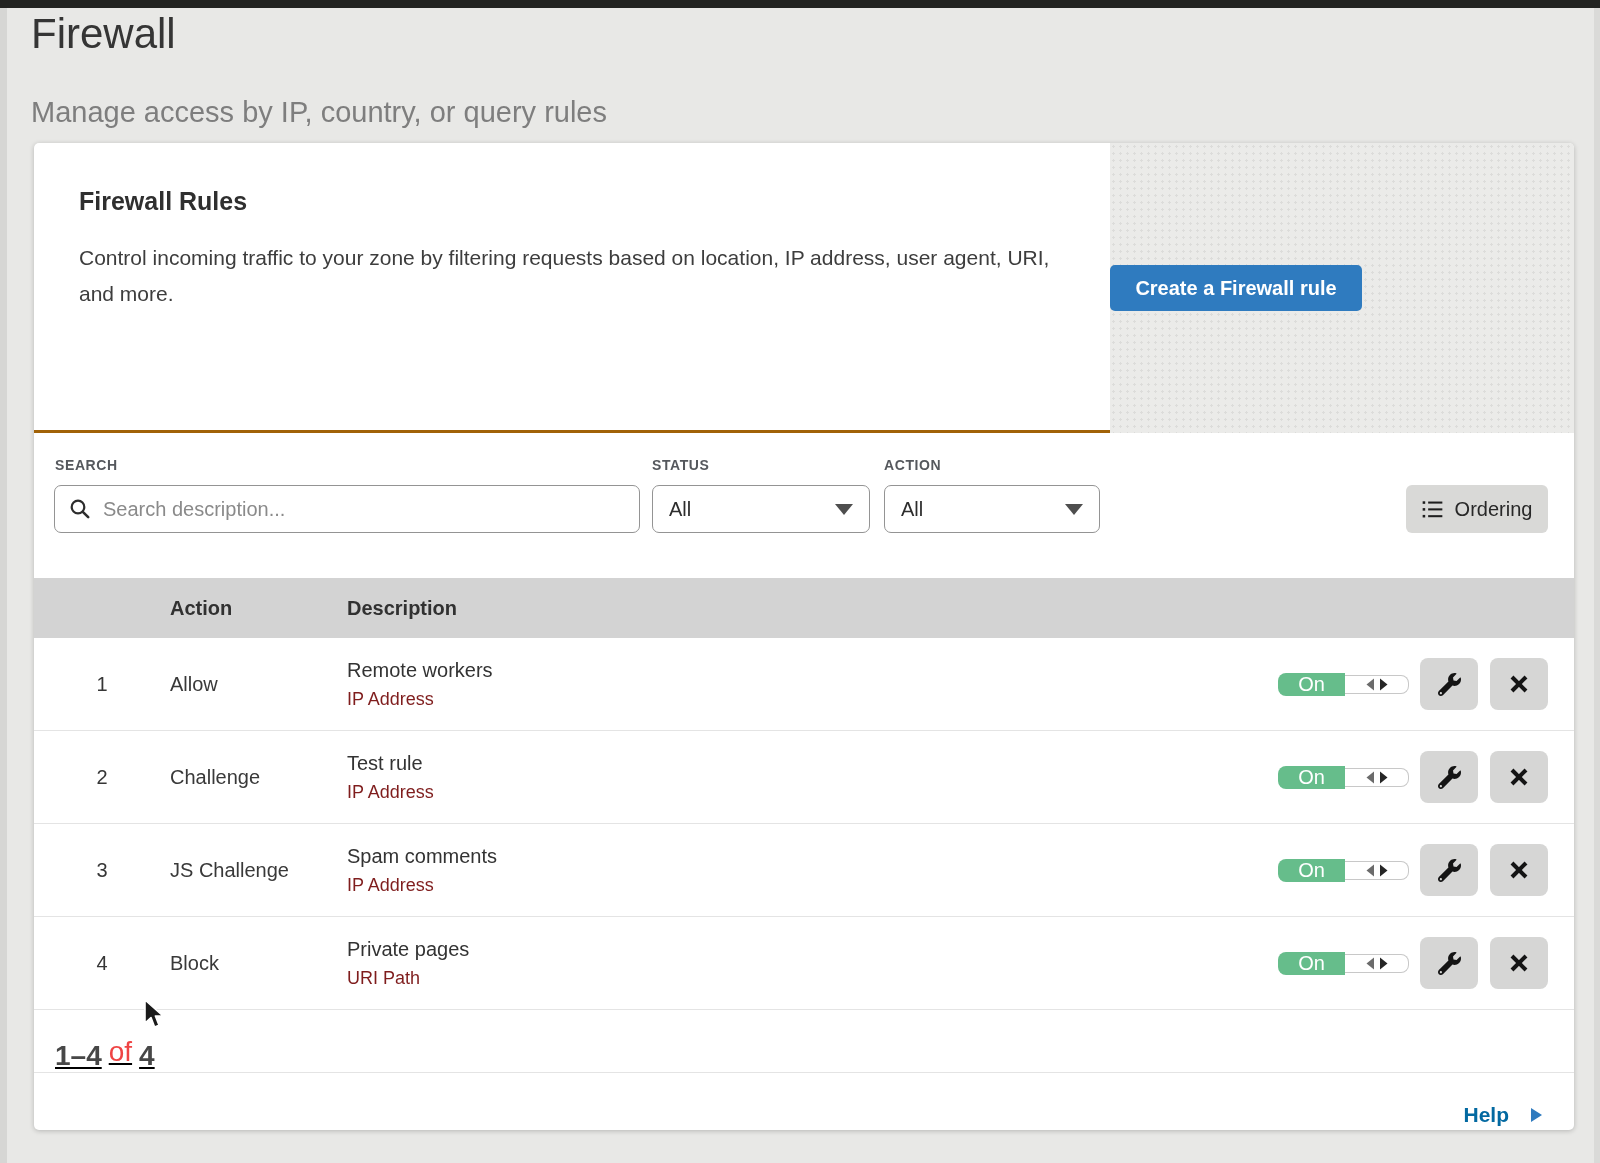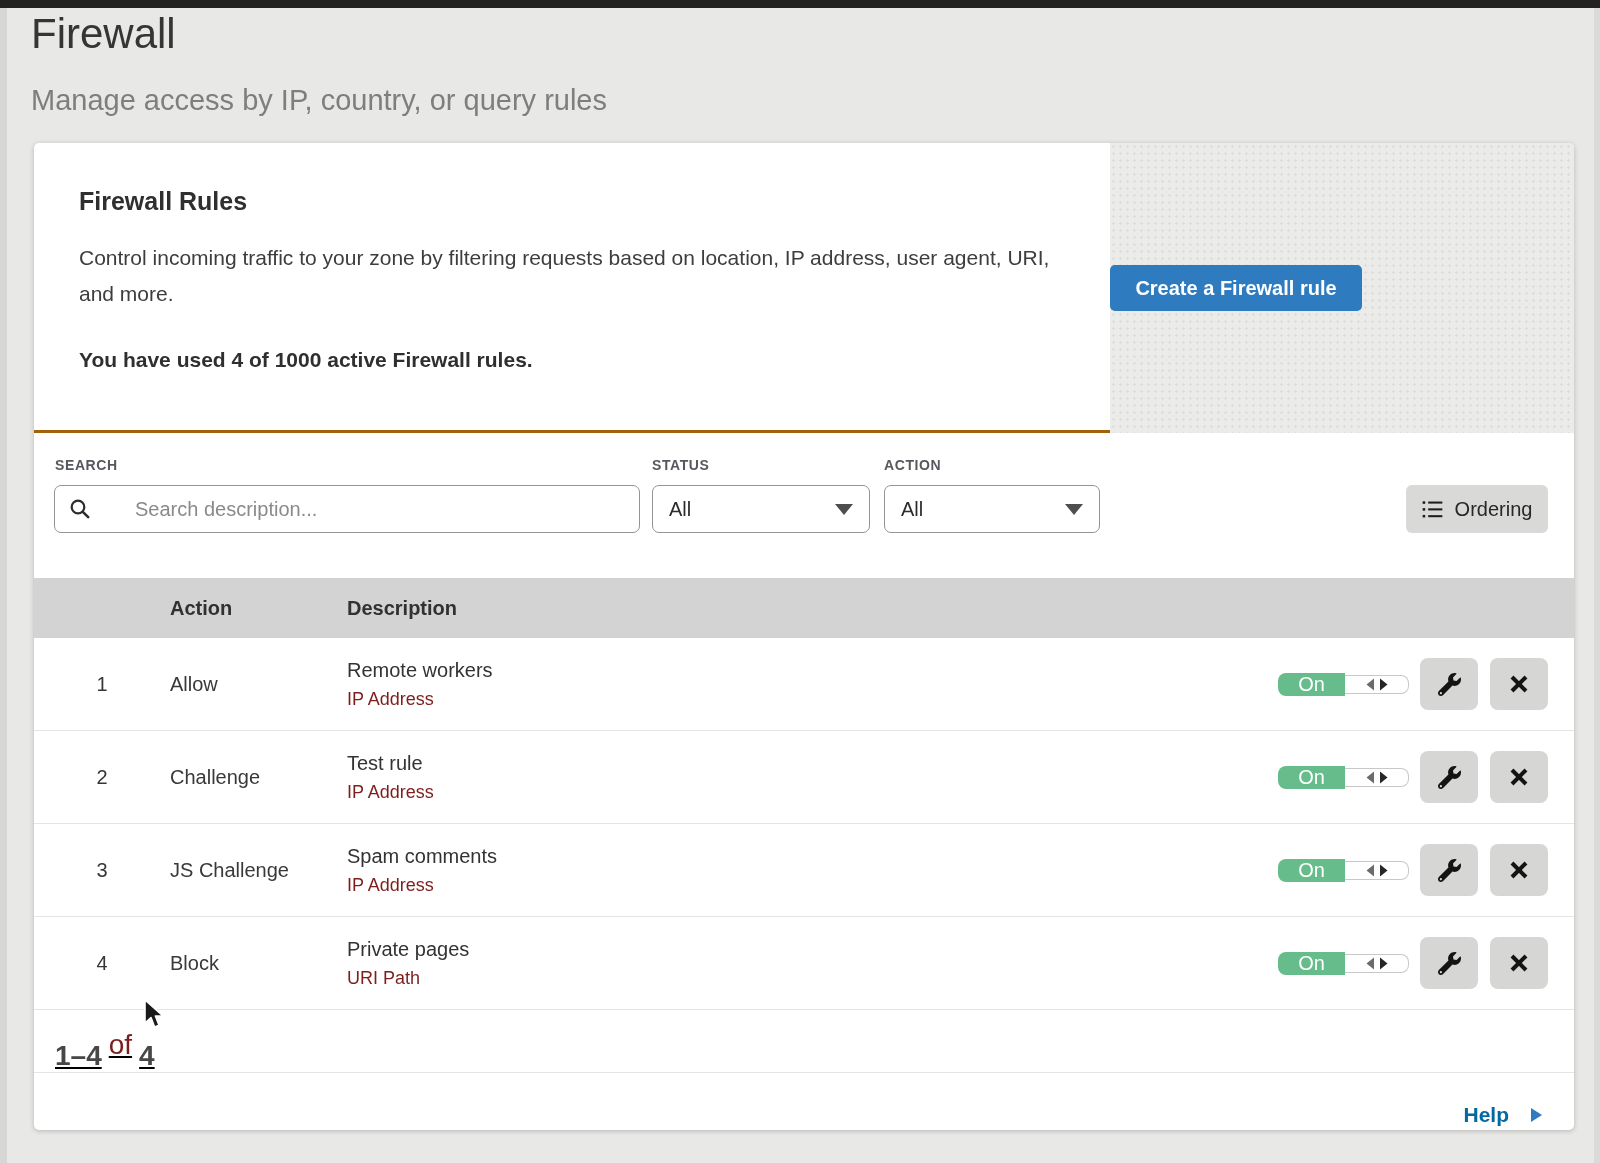--- a/index.html
+++ b/index.html
@@ -8,21 +8,21 @@
     background:#e8e8e6;
     font-family:"Liberation Sans","DejaVu Sans",sans-serif;
     position:relative;overflow:hidden;
     -webkit-font-smoothing:antialiased;
   }
   .top-strip{position:absolute;left:0;top:0;width:1600px;height:8px;background:#222321;}
   .left-strip{position:absolute;left:0;top:8px;width:7px;height:1155px;background:#d6d6d4;}
   .right-strip{position:absolute;right:0;top:8px;width:6px;height:1155px;background:#dadad8;}
 
   .page-title{position:absolute;left:31px;top:10px;margin:0;font-size:42px;font-weight:400;color:#353535;}
-  .page-subtitle{position:absolute;left:31px;top:84px;font-size:29px;font-weight:400;color:#7e7e7e;}
+  .page-subtitle{position:absolute;left:31px;top:96px;font-size:29px;font-weight:400;color:#7e7e7e;}
 
   .card{
     position:absolute;left:34px;top:143px;width:1540px;height:987px;
     background:#ffffff;border-radius:5px;
     box-shadow:0 1px 5px rgba(0,0,0,0.22);
   }
 
   
   .card-top{position:relative;height:290px;border-bottom:3px solid #a16207;box-sizing:border-box;}
   .intro{position:absolute;left:45px;top:44px;width:980px;}
@@ -49,21 +49,21 @@
   .lbl-search{left:21px;}
   .lbl-status{left:618px;}
   .lbl-action{left:850px;}
   .search-box{
     position:absolute;left:20px;top:52px;width:586px;height:48px;box-sizing:border-box;
     border:1px solid #949494;border-radius:7px;background:#fff;
     display:flex;align-items:center;padding:0 14px;gap:10px;
   }
   .search-box input{
     border:none;outline:none;flex:1;font-size:20px;color:#333;
-    font-family:inherit;background:transparent;margin-left:32px;
+    font-family:inherit;background:transparent;
   }
   .search-box input::placeholder{color:#8a8a8a;}
   .dropdown{
     position:absolute;top:52px;height:48px;box-sizing:border-box;
     border:1px solid #949494;border-radius:7px;background:#fff;
     display:flex;align-items:center;justify-content:space-between;
     padding:0 16px;font-size:20px;color:#2d2d2d;cursor:pointer;
   }
   .dd-status{left:618px;width:218px;}
   .dd-action{left:850px;width:216px;}
@@ -110,21 +110,21 @@
   }
   .icon-btn.wrench{margin-left:11px;}
   .icon-btn.close{margin-left:12px;}
 
   
   .pagination{
     height:63px;display:flex;align-items:flex-end;padding-left:21px;
     font-size:28px;border-bottom:1px solid #e4e4e4;box-sizing:border-box;text-decoration:underline;
   }
   .pg-range{font-weight:700;color:#474747;}
-  .pg-of{color:#7f1d1d;margin:11px 7px;}
+  .pg-of{color:#ef4444;margin:4px 7px;}
   .pg-total{font-weight:700;color:#474747;}
   .card-footer{height:56px;display:flex;align-items:center;justify-content:flex-end;padding-right:32px;}
   .help-link{
     color:#0369a1;font-size:21px;font-weight:700;
     display:flex;align-items:center;gap:22px;cursor:pointer;text-decoration:none;margin-top:28px;
   }
 
   .cursor{position:absolute;left:143px;top:999px;z-index:50;pointer-events:none;}
 </style>
 </head>
@@ -136,21 +136,20 @@
 
 <h1 class="page-title">Firewall</h1>
 <div class="page-subtitle">Manage access by IP, country, or query rules</div>
 
 <section class="card">
 
   <div class="card-top">
     <div class="intro">
       <h2>Firewall Rules</h2>
       <p class="desc-text">Control incoming traffic to your zone by filtering requests based on location, IP address, user agent, URI, and more.</p>
-      <p class="usage">You have used 4 of 1000 active Firewall rules.</p>
     </div>
     <div class="promo">
       <button class="btn-primary">Create a Firewall rule</button>
     </div>
   </div>
 
   <div class="filters">
     <span class="filter-label lbl-search">SEARCH</span>
     <div class="search-box">
       <span style="display:flex;">

